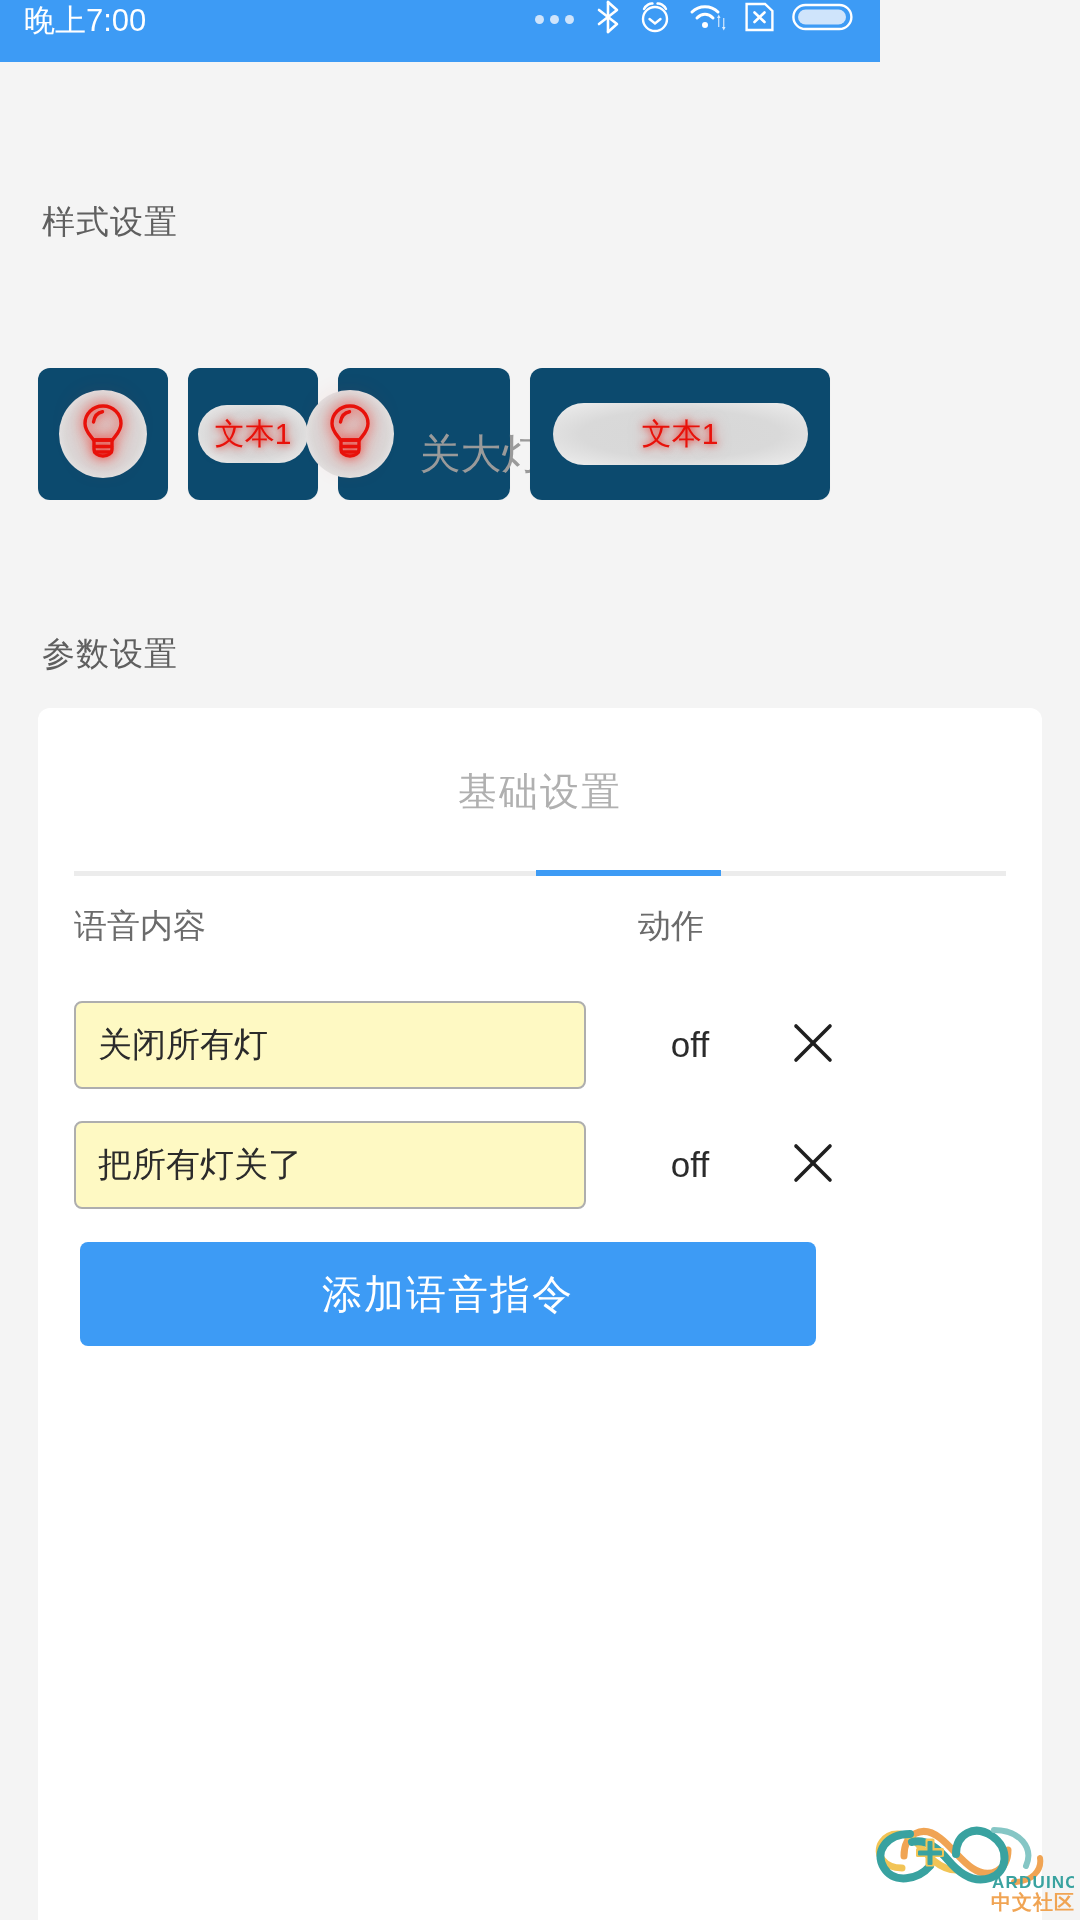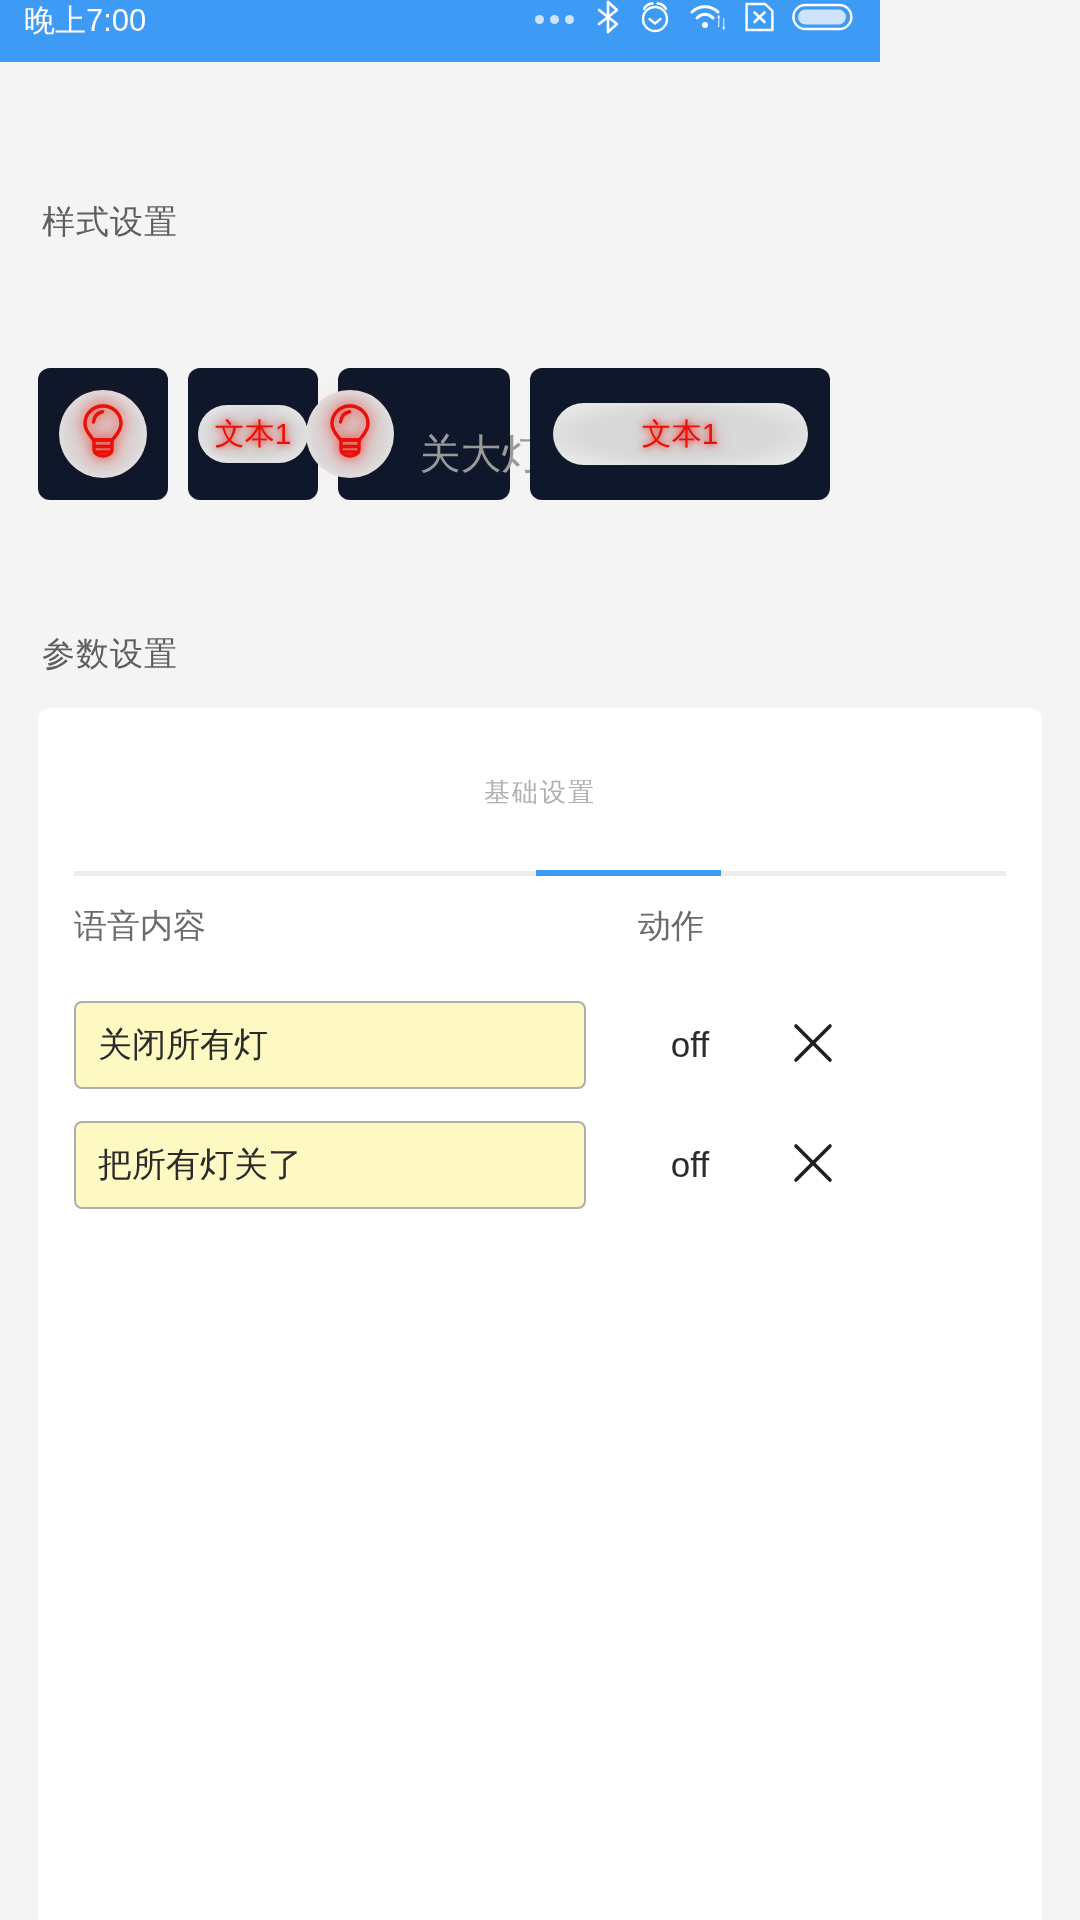--- a/index.html
+++ b/index.html
@@ -48,21 +48,21 @@
   #param-title { left: 42px; top: 632px; }
 
   
   .cards-strip {
     position: absolute; left: 0; top: 368px; width: 1080px; height: 132px;
     display: flex; align-items: center; gap: 20px;
     padding-left: 38px;
     overflow: hidden;
   }
   .style-card {
-    background: #0f172a; border-radius: 12px; flex: none;
+    background: #0c4a6e; border-radius: 12px; flex: none;
     height: 132px; display: flex; align-items: center; justify-content: center;
     gap: 26px; box-shadow: 0 1px 2px rgba(0,0,0,0.04);
   }
   .card-icon-only { width: 130px; }
   .card-pill-only  { width: 130px; }
   .card-icon-text  { width: 172px; padding: 0 0 0 0; }
   .card-wide-pill  { width: 300px; }
 
   .bulb-circle {
     width: 88px; height: 88px; border-radius: 50%;
@@ -84,21 +84,21 @@
   .card-text { color: #9a9a9a; font-size: 41px; white-space: nowrap; margin-top: 40px; }
 
   
   .panel {
     position: absolute; left: 38px; top: 708px; width: 1004px; height: 1212px;
     background: #ffffff; border-radius: 12px 12px 0 0;
   }
   .tabs { position: relative; height: 168px; display: flex; }
   .tab {
     flex: 1; display: flex; align-items: center; justify-content: center;
-    font-size: 26px; letter-spacing: 2px;
+    font-size: 39px; letter-spacing: 2px;
   }
   .tab-inactive { color: #b0b0b0; }
   .tab-active { color: #3d3d3d; }
   .tab-track {
     position: absolute; left: 36px; right: 36px; bottom: 0; height: 5px; background: #ececec;
   }
   .tab-indicator {
     position: absolute; left: 50%; bottom: 0; width: 185px; height: 6px; background: #3d9bf5;
     transform: translateX(-4px);
   }
@@ -302,16 +302,39 @@
                 <path d="M9 9 L43 43"></path>
                 <path d="M43 9 L9 43"></path>
               </g>
             </svg>
           </span>
         </div>
       </div>
 
     </div>
 
+    <button class="add-btn">添加语音指令</button>
   </div>
 
+  <div class="watermark">
+    <svg width="230" height="120" viewBox="0 0 230 120">
+      <g fill="none" stroke-linecap="round">
+        <path d="M60 62 C60 40, 78 30, 96 44 C108 53, 116 66, 128 74 C146 86, 164 76, 164 56" stroke="#f0a04b" stroke-width="7"></path>
+        <path d="M58 74 C40 74, 30 60, 38 48 C46 36, 64 38, 74 50 C84 62, 96 76, 112 76" stroke="#f2c14e" stroke-width="7"></path>
+        <path d="M112 60 C112 40, 130 30, 148 42 C166 54, 164 78, 146 84 C128 90, 114 78, 104 66 C94 54, 82 44, 68 48" stroke="#2f9e9b" stroke-width="8"></path>
+        <path d="M66 40 C42 40, 30 58, 40 74 C50 90, 74 86, 86 72" stroke="#2f9e9b" stroke-width="8"></path>
+        <path d="M150 36 C176 36, 190 54, 182 72" stroke="#7fc4c2" stroke-width="6"></path>
+        <path d="M170 88 C188 88, 198 76, 196 64" stroke="#f0a04b" stroke-width="6"></path>
+      </g>
+      <g fill="#f2c14e">
+        <rect x="72" y="54" width="28" height="9" rx="1.5"></rect>
+        <rect x="81.5" y="44.5" width="9" height="28" rx="1.5"></rect>
+      </g>
+      <g fill="#2f9e9b">
+        <rect x="74" y="56.5" width="24" height="5" rx="1"></rect>
+        <rect x="83.5" y="47" width="5" height="24" rx="1"></rect>
+      </g>
+      <text x="148" y="94" font-family="'Liberation Sans', sans-serif" font-size="17" font-weight="bold" fill="#2f9e9b" letter-spacing="1.2">ARDUINO</text>
+      <text x="147" y="115" font-family="'Liberation Sans', sans-serif" font-size="20" font-weight="bold" fill="#f0a04b" letter-spacing="1">中文社区</text>
+    </svg>
+  </div>
 
 </div>
 
 </body></html>

